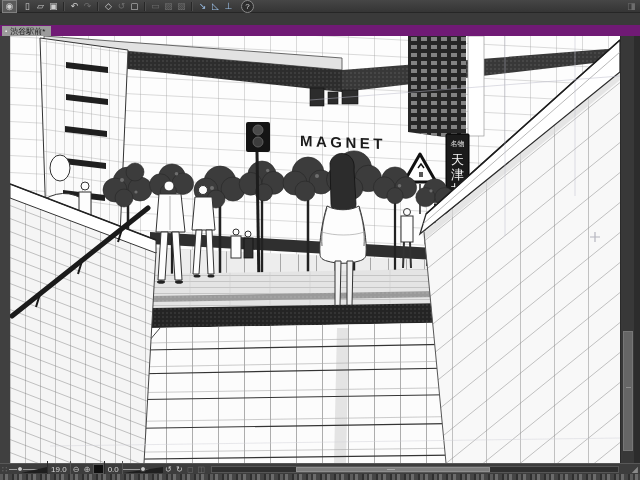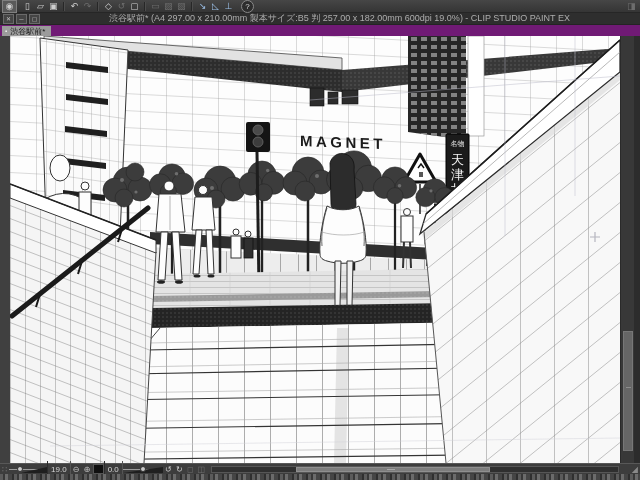--- a/index.html
+++ b/index.html
@@ -92,26 +92,20 @@
     <span class="tb-icon dim">▨</span>
     <span class="tb-icon dim">▧</span>
     <span class="tb-sep"></span>
     <span class="tb-icon accent">↘</span>
     <span class="tb-icon accent">◺</span>
     <span class="tb-icon accent">⊥</span>
     <span class="tb-help">?</span>
     <span class="tb-icon dim tb-right">◨</span>
   </div>
 
-  <div class="titlebar">
-    <span class="win-btn">✕</span>
-    <span class="win-btn">─</span>
-    <span class="win-btn">▢</span>
-    <span class="doc-title">渋谷駅前* (A4 297.00 x 210.00mm 製本サイズ:B5 判 257.00 x 182.00mm 600dpi 19.0%) - CLIP STUDIO PAINT EX</span>
-  </div>
 
   <div class="tabbar">
     <span class="ctab">
       <span class="dot">▪</span>
       <span>渋谷駅前*</span>
     </span>
   </div>
 
   <div class="workspace">
     <div class="gutter-left"></div>

